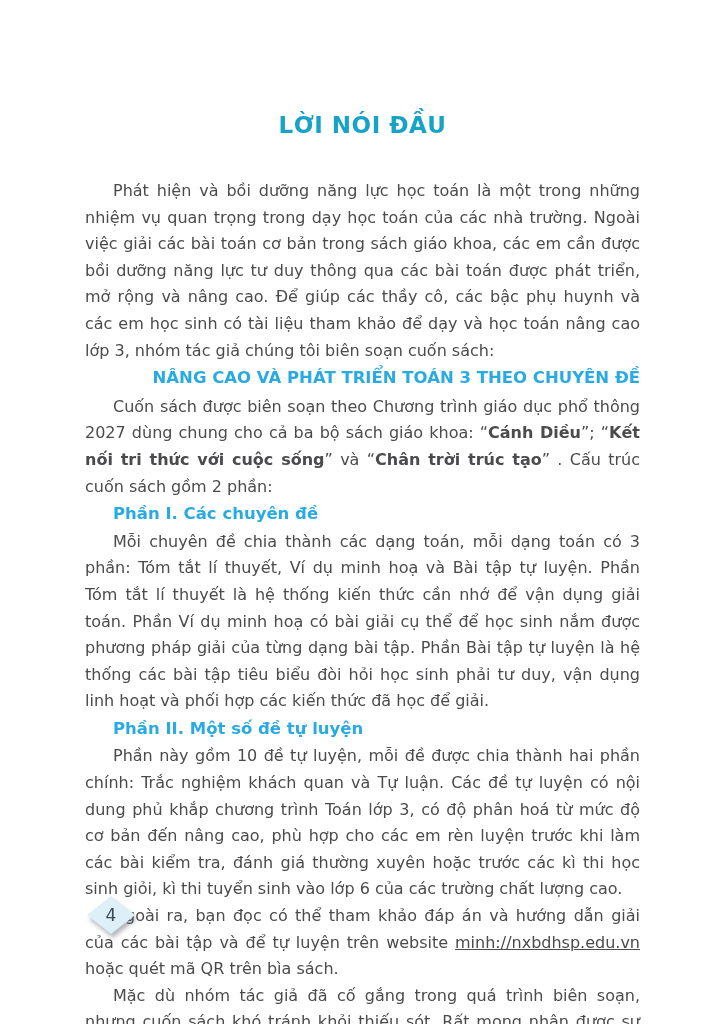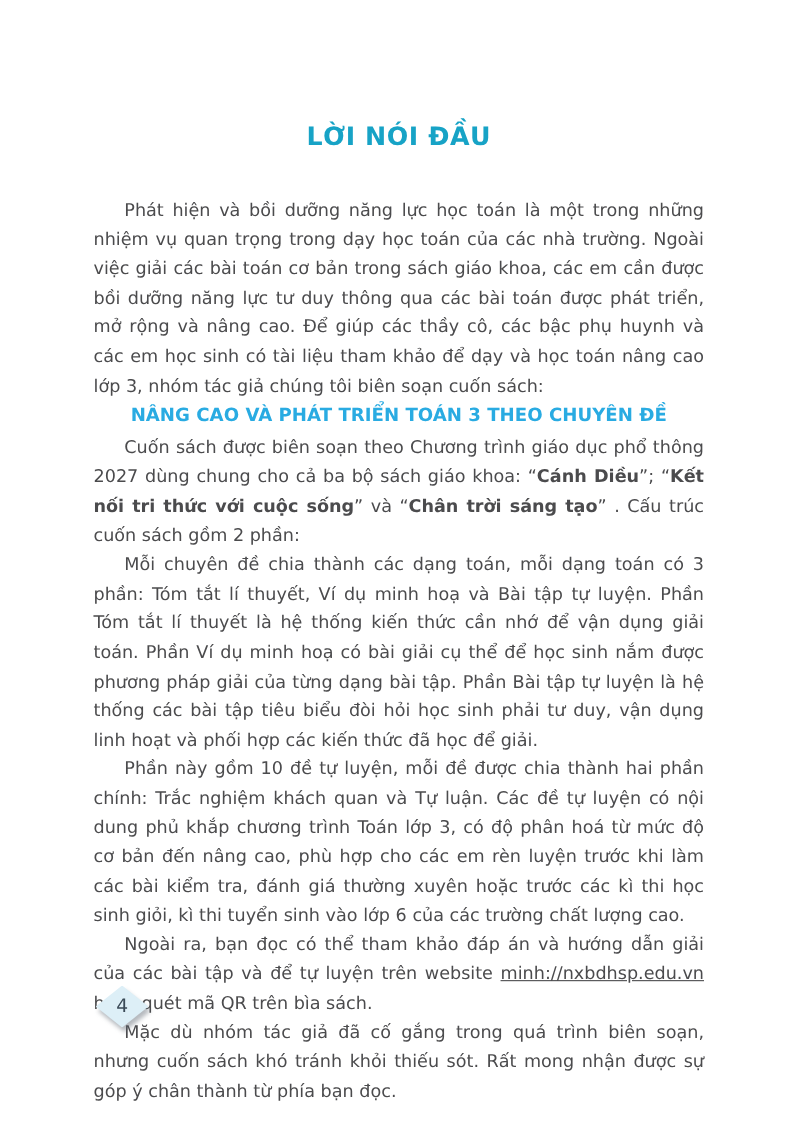--- a/index.html
+++ b/index.html
@@ -29,21 +29,21 @@
     font-size: 16px;
     line-height: 26.6px;
   }
   p.para {
     margin: 0;
     text-align: justify;
     text-indent: 28px;
   }
   .book-title {
     margin: 1px 0 2px 0;
-    text-align: center;
+    text-align: right;
     color: #29abe2;
     font-weight: bold;
     font-size: 16.5px;
     line-height: 26.6px;
   }
   .section-heading {
     margin: 1px 0 1px 28px;
     color: #29abe2;
     font-weight: bold;
     font-size: 16.5px;
@@ -73,25 +73,27 @@
 <div class="page">
 
   <h1 class="page-title">LỜI NÓI ĐẦU</h1>
 
   <div class="body-text">
 
     <p class="para">Phát hiện và bồi dưỡng năng lực học toán là một trong những nhiệm vụ quan trọng trong dạy học toán của các nhà trường. Ngoài việc giải các bài toán cơ bản trong sách giáo khoa, các em cần được bồi dưỡng năng lực tư duy thông qua các bài toán được phát triển, mở rộng và nâng cao. Để giúp các thầy cô, các bậc phụ huynh và các em học sinh có tài liệu tham khảo để dạy và học toán nâng cao lớp 3, nhóm tác giả chúng tôi biên soạn cuốn sách:</p>
 
     <div class="book-title">NÂNG CAO VÀ PHÁT TRIỂN TOÁN 3 THEO CHUYÊN ĐỀ</div>
 
-    <p class="para"><span>Cuốn sách được biên soạn theo Chương trình giáo dục phổ thông 2027 dùng chung cho cả ba bộ sách giáo khoa: “</span><span class="bold">Cánh Diều</span><span>”; “</span><span class="bold">Kết nối tri thức với cuộc sống</span><span>” và “</span><span class="bold">Chân trời sáng tạo</span><span>” . Cấu trúc cuốn sách gồm 2 phần:</span></p>
+    <p class="para"><span>Cuốn sách được biên soạn theo Chương trình giáo dục phổ thông 2027 dùng chung cho cả ba bộ sách giáo khoa: “</span><span class="bold">Cánh Diều</span><span>”; “</span><span class="bold">Kết nối tri thức với cuộc sống</span><span>” và “</span><span class="bold">Chân trời trúc tạo</span><span>” . Cấu trúc cuốn sách gồm 2 phần:</span></p>
 
+    <div class="section-heading">Phần I. Các chuyên đề</div>
 
     <p class="para">Mỗi chuyên đề chia thành các dạng toán, mỗi dạng toán có 3 phần: Tóm tắt lí thuyết, Ví dụ minh hoạ và Bài tập tự luyện. Phần Tóm tắt lí thuyết là hệ thống kiến thức cần nhớ để vận dụng giải toán. Phần Ví dụ minh hoạ có bài giải cụ thể để học sinh nắm được phương pháp giải của từng dạng bài tập. Phần Bài tập tự luyện là hệ thống các bài tập tiêu biểu đòi hỏi học sinh phải tư duy, vận dụng linh hoạt và phối hợp các kiến thức đã học để giải.</p>
 
+    <div class="section-heading">Phần II. Một số đề tự luyện</div>
 
     <p class="para">Phần này gồm 10 đề tự luyện, mỗi đề được chia thành hai phần chính: Trắc nghiệm khách quan và Tự luận. Các đề tự luyện có nội dung phủ khắp chương trình Toán lớp 3, có độ phân hoá từ mức độ cơ bản đến nâng cao, phù hợp cho các em rèn luyện trước khi làm các bài kiểm tra, đánh giá thường xuyên hoặc trước các kì thi học sinh giỏi, kì thi tuyển sinh vào lớp 6 của các trường chất lượng cao.</p>
 
     <p class="para"><span>Ngoài ra, bạn đọc có thể tham khảo đáp án và hướng dẫn giải của các bài tập và để tự luyện trên website </span><span class="underline">minh://nxbdhsp.edu.vn</span><span> hoặc quét mã QR trên bìa sách.</span></p>
 
     <p class="para">Mặc dù nhóm tác giả đã cố gắng trong quá trình biên soạn, nhưng cuốn sách khó tránh khỏi thiếu sót. Rất mong nhận được sự góp ý chân thành từ phía bạn đọc.</p>
 
   </div>
 
   <div class="page-number-wrap">

